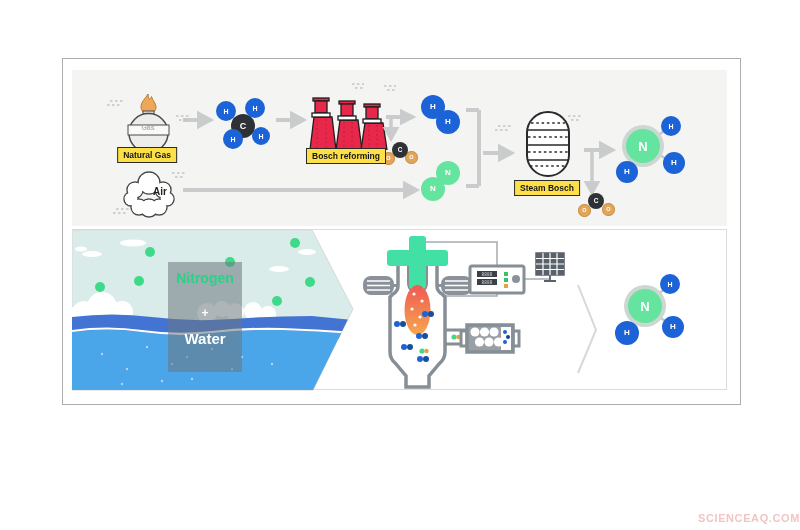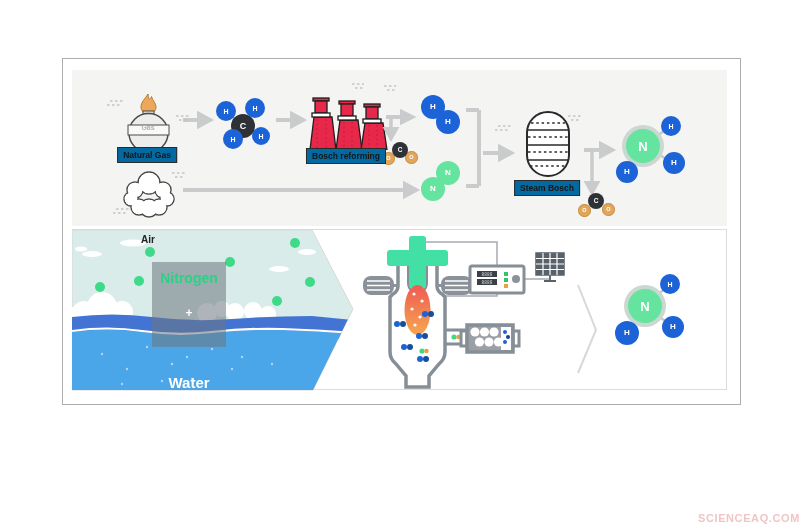--- a/index.html
+++ b/index.html
@@ -13,32 +13,32 @@
   .apparatus-svg{left:350px;top:232px;z-index:3;}
   .icon-svg{z-index:3;}
   .overlay-svg{left:0;top:0;z-index:5;pointer-events:none;}
   .atom{position:absolute;border-radius:50%;display:flex;align-items:center;justify-content:center;
         font-weight:bold;color:#fff;z-index:6;line-height:1;}
   .a-h{background:#1b63d6;}
   .a-c{background:#2e3237;}
   .a-o{background:#e2a65b;box-shadow:inset 0 0 0 1px #c9944e;}
   .a-n{background:#64e49e;}
   .big-n{box-shadow:0 0 0 4px #ccd7d1;}
-  .tag{position:absolute;transform:translateX(-50%);background:#0369a1;border:1.5px solid #2a2a2a;
+  .tag{position:absolute;transform:translateX(-50%);background:#fde047;border:1.5px solid #2a2a2a;
        font-size:8.5px;font-weight:bold;color:#161616;padding:2px 5px;white-space:nowrap;z-index:7;}
   .gas-text{position:absolute;left:132px;top:124px;width:32px;text-align:center;font-size:7px;
             color:#b2b2af;z-index:7;font-weight:bold;}
-  .air-text{position:absolute;left:134px;top:186px;width:28px;text-align:center;font-size:10px;
-            font-weight:bold;color:#222;z-index:7;margin-top:48px;}
-  .overlay-box{position:absolute;left:152px;top:262px;width:74px;height:85px;
+  .air-text{position:absolute;left:146px;top:186px;width:28px;text-align:center;font-size:10px;
+            font-weight:bold;color:#222;z-index:7;}
+  .overlay-box{position:absolute;left:168px;top:262px;width:74px;height:110px;
                background:rgba(108,118,126,0.55);z-index:4;}
   .overlay-box span{position:absolute;left:0;width:100%;text-align:center;display:block;}
   .nitrogen-text{top:8px;font-size:14px;font-weight:bold;color:#2bd185;}
   .plus-text{top:44px;font-size:12px;font-weight:bold;color:#fff;}
-  .water-text{top:68px;font-size:15px;font-weight:bold;color:#fff;margin-top:44px;}
+  .water-text{top:68px;font-size:15px;font-weight:bold;color:#fff;}
   .watermark{position:absolute;left:698px;top:512px;font-size:11px;font-weight:600;
              letter-spacing:0.6px;color:#f1c5c5;z-index:8;}
 </style>
 </head>
 <body>
 
 <div id="page">
   <div class="frame"></div>
   <div class="top-panel"></div>
   <div class="bottom-panel"></div>

